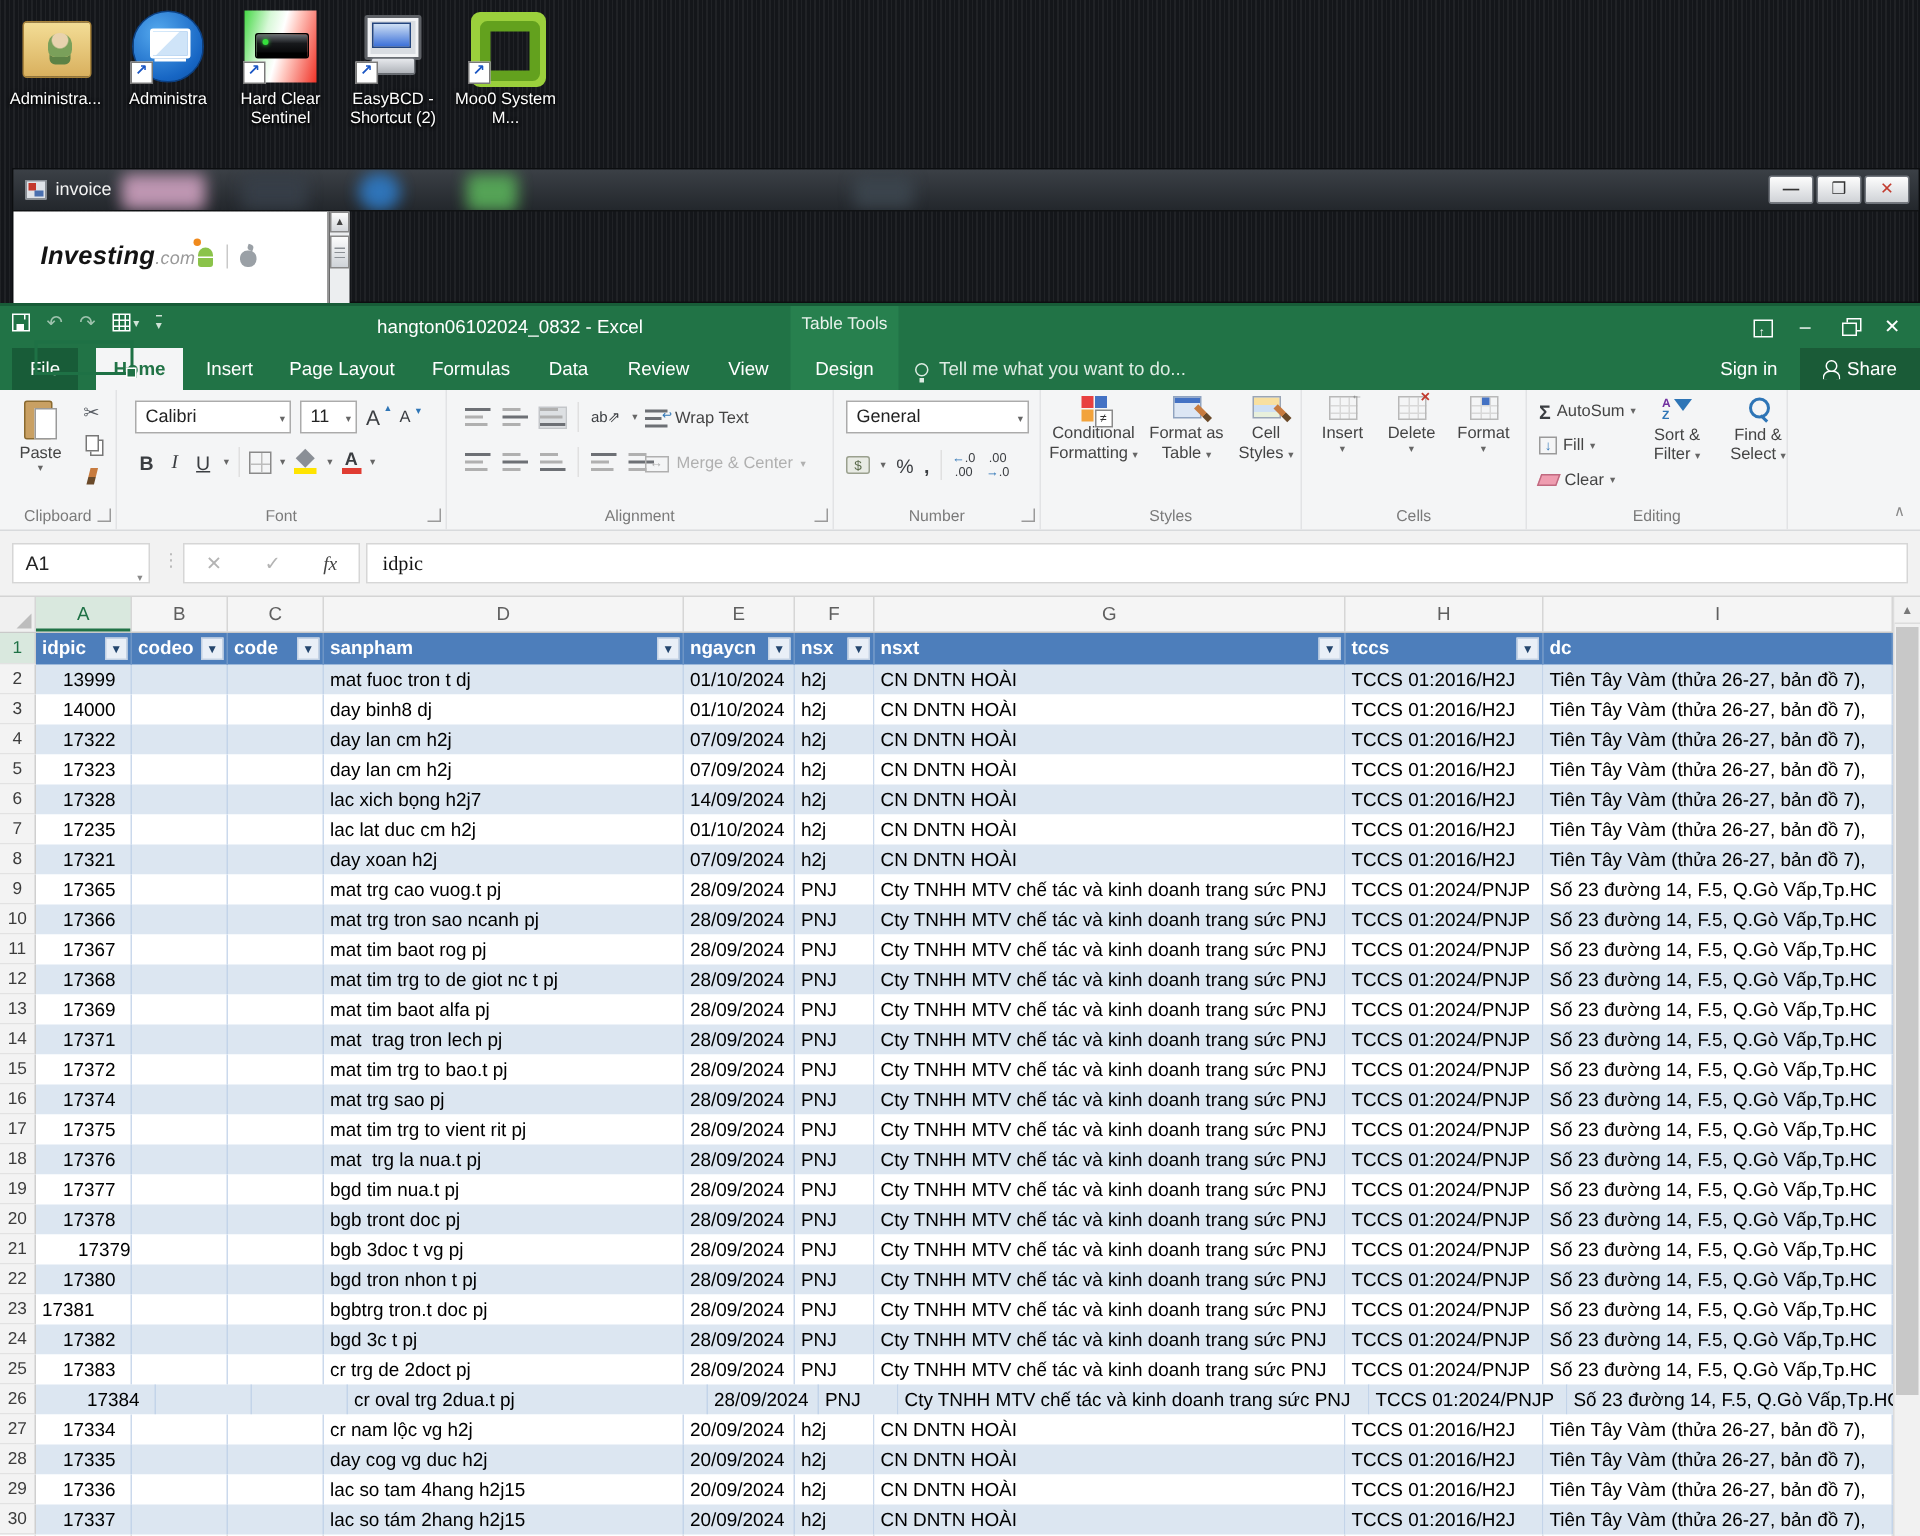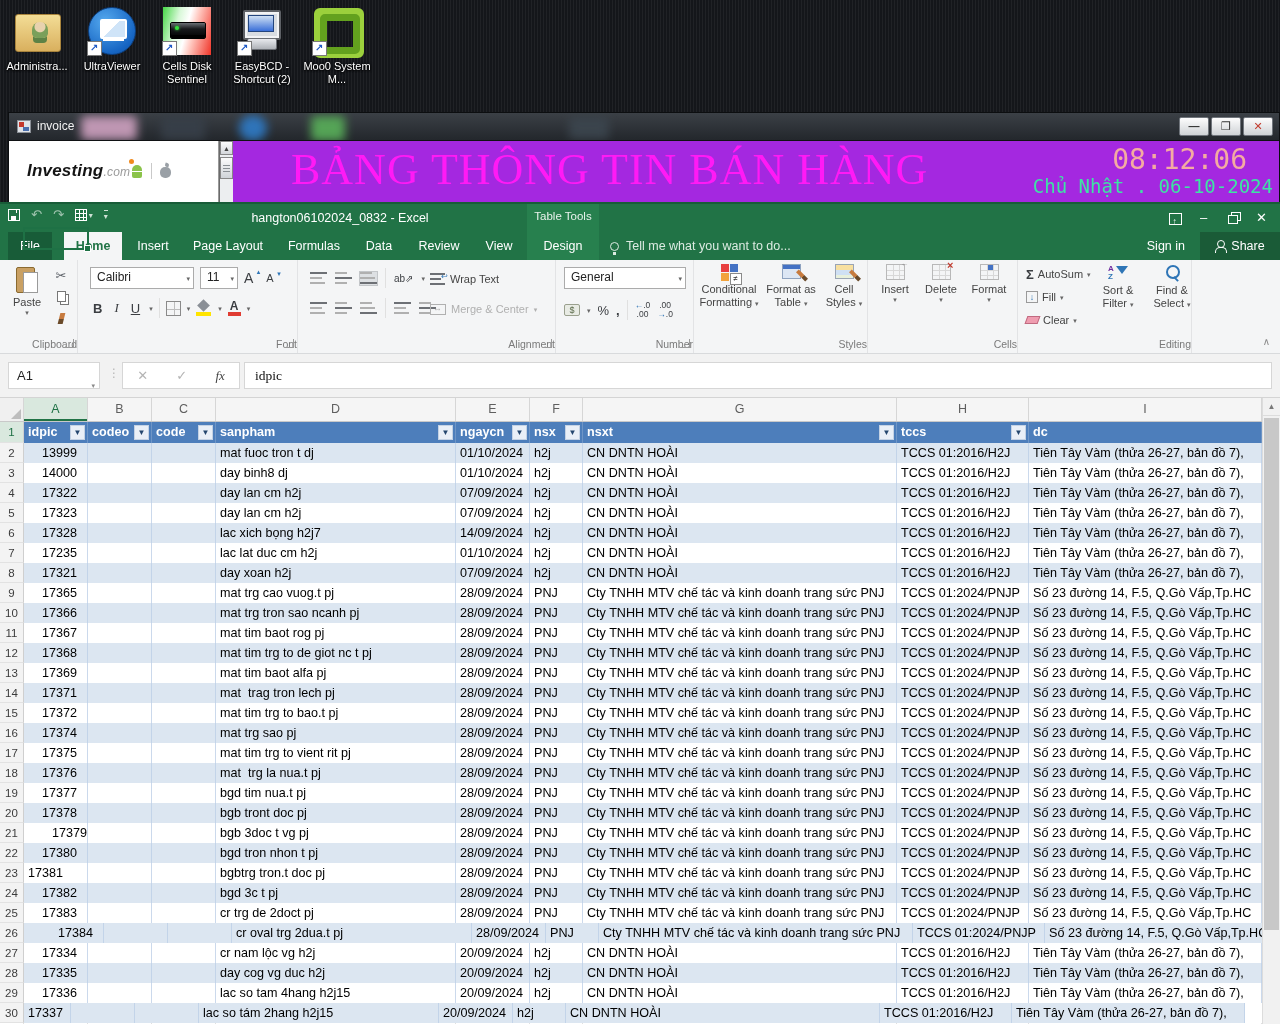--- a/index.html
+++ b/index.html
@@ -120,21 +120,21 @@
   .xl-signin { position:absolute; right:95px; top:0; line-height:28px; color:#fff; font-size:12.5px; z-index:2; }
   .xl-share { position:absolute; right:0; top:0; width:80px; height:28px; background:#1a5b37; color:#fff; font-size:12.5px;
     display:flex; align-items:center; justify-content:center; gap:6px; z-index:2; }
   .ic-person { width:10px; height:12px; position:relative; }
   .ic-person::before { content:""; position:absolute; left:2px; top:0; width:6px; height:6px; border:1.3px solid #fff; border-radius:50%; }
   .ic-person::after { content:""; position:absolute; left:0; top:7px; width:10px; height:5px; border:1.3px solid #fff; border-bottom:none; border-radius:5px 5px 0 0; }
 
   
   .xl-ribbon { position:absolute; left:0; top:56px; width:1280px; height:94px; background:#f4f5f6; border-bottom:1px solid #d8dadc; }
   .rgroup { position:absolute; top:0; height:93px; border-right:1px solid #e2e3e5; }
-  .rg-label { position:absolute; bottom:3px; left:0; width:100%; text-align:right; font-size:10.5px; color:#7a7a7a;margin-top:24px; }
+  .rg-label { position:absolute; bottom:3px; left:0; width:100%; text-align:center; font-size:10.5px; color:#7a7a7a;margin-top:24px; }
   .rg-dl { position:absolute; right:3px; bottom:5px; width:9px; height:9px; border-right:1px solid #9a9a9a; border-bottom:1px solid #9a9a9a; }
   .btn-lbl { font-size:11px; color:#444; text-align:center; line-height:13px; }
   .mini-arrow { font-size:7px; color:#666; text-align:center; line-height:7px; }
   .paste-btn { position:absolute; left:5px; top:4px; width:44px; height:72px; text-align:center; }
   .ic-paste { width:22px; height:27px; margin:2px auto 3px; position:relative; }
   .ic-paste::before { content:""; position:absolute; left:0; top:1px; width:17px; height:24px; background:#c9a063; border:1px solid #8a6a30; border-radius:2px; }
   .ic-paste::after { content:""; position:absolute; right:0; bottom:0; width:13px; height:19px; background:#fff; border:1px solid #9a9a9a; }
   .clip-col { position:absolute; left:52px; top:6px; display:flex; flex-direction:column; gap:6px; }
   .mini-btn { width:18px; height:16px; text-align:center; }
   .ic-cut { color:#5a5f66; font-size:13px; }
@@ -265,28 +265,28 @@
 <div id="desktop">
   <div id="desktop-icons">
       <div class="desk-icon" style="left: -2px;">
         <div class="di-art art-admin-folder"></div>
         <div class="di-label">Administra...</div>
       </div>
       <div class="desk-icon" style="left: 73px;">
         <div class="di-art art-ultraviewer">
           <div class="di-sc"></div>
         </div>
-        <div class="di-label">UltraViewer</div>
+        <div class="di-label">Administra</div>
       </div>
       <div class="desk-icon" style="left: 148px;">
         <div class="di-art art-hdsentinel">
           <div class="hds-led"></div>
           <div class="di-sc"></div>
         </div>
-        <div class="di-label">Cells Disk Sentinel</div>
+        <div class="di-label">Hard Clear Sentinel</div>
       </div>
       <div class="desk-icon" style="left: 223px;">
         <div class="di-art art-easybcd">
           <div class="ebcd-base"></div>
           <div class="di-sc"></div>
         </div>
         <div class="di-label">EasyBCD - Shortcut (2)</div>
       </div>
       <div class="desk-icon" style="left: 298px;">
         <div class="di-art art-moo0">
@@ -320,25 +320,20 @@
       </div>
       <div class="iv-store-icons">
         <span class="ic-android"></span>
         <span class="iv-divider"></span>
         <span class="ic-apple"></span>
       </div>
     </div>
     <div class="iv-scroll">
       <div class="iv-scroll-up">▲</div>
       <div class="iv-scroll-thumb"></div>
-    </div>
-    <div class="iv-banner">
-      <div class="iv-banner-text">BẢNG THÔNG TIN BÁN HÀNG</div>
-      <div class="iv-clock-time">08:12:06</div>
-      <div class="iv-clock-date">Chủ Nhật . 06-10-2024</div>
     </div>
   </div>
 </div>
 
 <div id="excel">
   <div class="xl-context-band">
     <div class="xl-context-label">Table Tools</div>
   </div>
   <div class="xl-titlebar">
     <div class="xl-qat">
@@ -907,21 +902,21 @@
         <div class="scell" style="width: 64px;"></div>
         <div class="scell" style="width: 240px;">lac so tam 4hang h2j15</div>
         <div class="scell" style="width: 74px; text-align: right; padding-right: 10px;">20/09/2024</div>
         <div class="scell" style="width: 53px;">h2j</div>
         <div class="scell" style="width: 314px;">CN DNTN HOÀI</div>
         <div class="scell" style="width: 132px;">TCCS 01:2016/H2J</div>
         <div class="scell" style="width: 233px;">Tiên Tây Vàm (thửa 26-27, bản đồ 7),</div>
       </div>
       <div class="srow band">
         <div class="rownum">30</div>
-        <div class="scell" style="width: 47px; text-align: right; padding-right: 10px;">17337</div>
+        <div class="scell" style="width: 64px; text-align: right; padding-right: 10px;">17337</div>
         <div class="scell" style="width: 64px;"></div>
         <div class="scell" style="width: 64px;"></div>
         <div class="scell" style="width: 240px;">lac so tám 2hang h2j15</div>
         <div class="scell" style="width: 74px; text-align: right; padding-right: 10px;">20/09/2024</div>
         <div class="scell" style="width: 53px;">h2j</div>
         <div class="scell" style="width: 314px;">CN DNTN HOÀI</div>
         <div class="scell" style="width: 132px;">TCCS 01:2016/H2J</div>
         <div class="scell" style="width: 233px;">Tiên Tây Vàm (thửa 26-27, bản đồ 7),</div>
       </div>
       <div class="partial-row">

